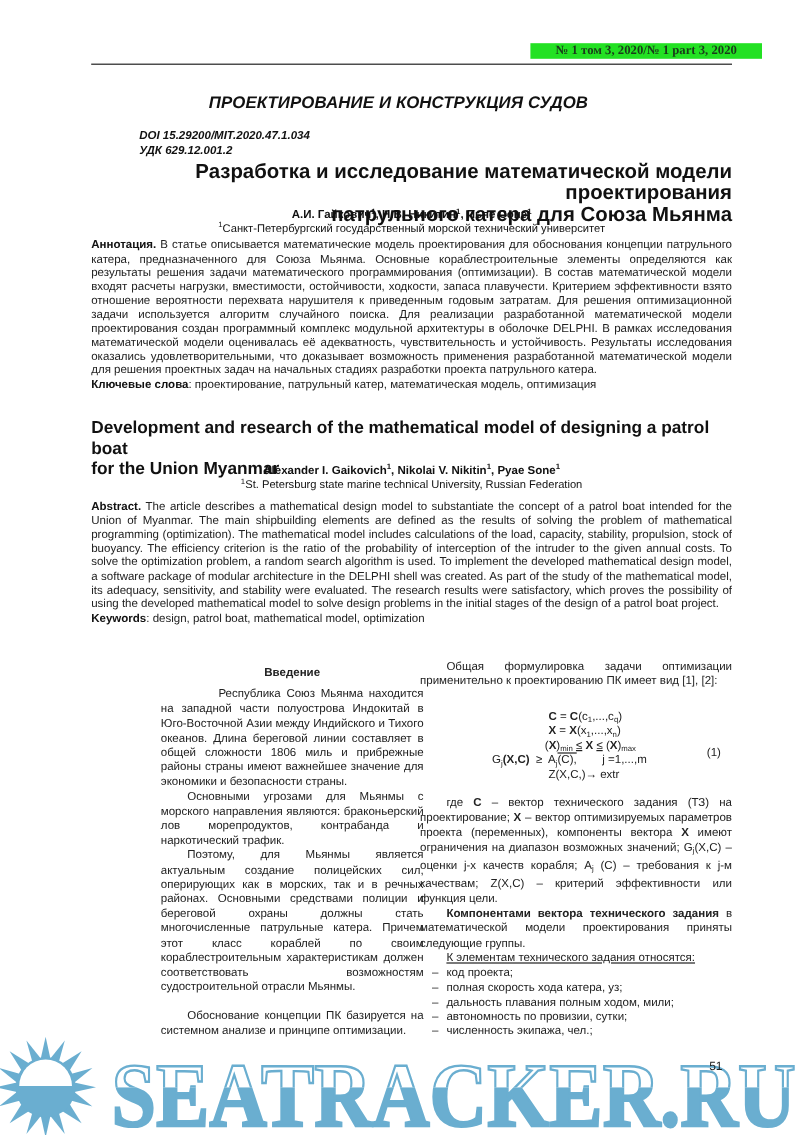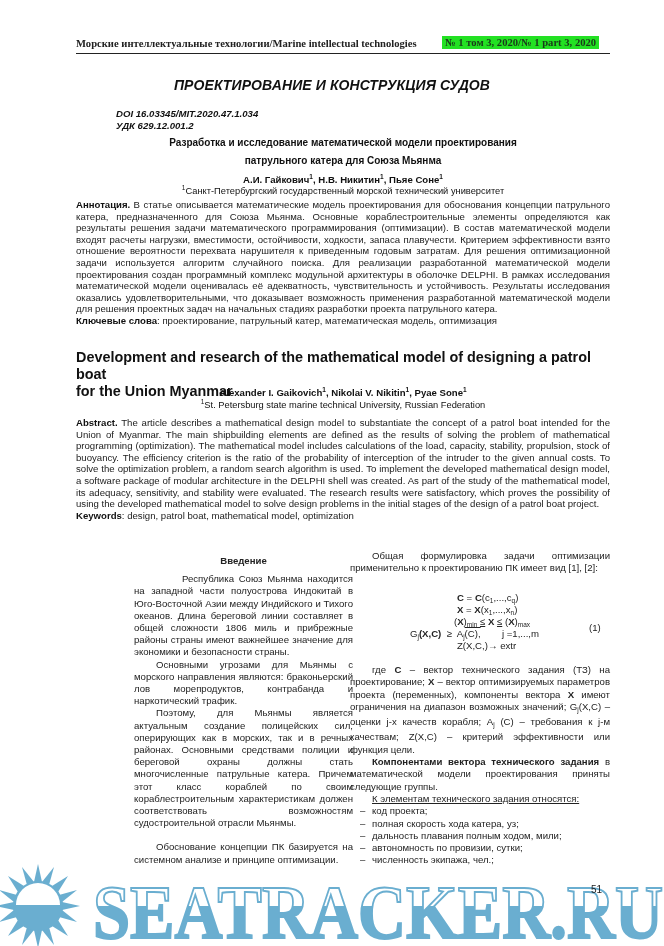--- a/index.html
+++ b/index.html
@@ -1,26 +1,26 @@
 <!DOCTYPE html>
 <html><head>
   <meta charset="utf-8">
   <style>
     * { box-sizing: border-box; margin: 0; padding: 0; }
     html, body { width: 664px; height: 946px; background: #ffffff; overflow: hidden; }
     body { position: relative; font-family: "Liberation Sans", sans-serif; color: #111; }
 
     .header { position: absolute; left: 76px; top: 36px; width: 534px; height: 18px; border-bottom: 1.2px solid #222; }
     .journal { position: absolute; left: 0; top: 2px; font-family: "Liberation Serif", serif; font-weight: bold; font-size: 10.6px; color: #222; white-space: nowrap; }
-    .issue { position: absolute; left: 366px; top: 0; background: #23e123; padding: 1px 3px; font-family: "Liberation Serif", serif; font-weight: bold; font-size: 10.6px; color: #1a3a1a; white-space: nowrap; }
+    .issue { position: absolute; left: 366px; top: 0; background: #23e123; padding: 1px 21px; font-family: "Liberation Serif", serif; font-weight: bold; font-size: 10.6px; color: #1a3a1a; white-space: nowrap; }
 
     .section-title { position: absolute; left: 0; width: 664px; top: 77px; text-align: center; font-weight: bold; font-style: italic; font-size: 14px; letter-spacing: 0.1px; }
     .doi { position: absolute; left: 116px; top: 108px; font-style: italic; font-weight: bold; font-size: 9.6px; line-height: 12px; }
 
-    .title-ru { position: absolute; left: 76px; width: 534px; top: 134px; text-align: center; font-weight: bold; font-size: 10px; line-height: 18px; }
+    .title-ru { position: absolute; left: 76px; width: 534px; top: 134px; text-align: right; font-weight: bold; font-size: 17px; line-height: 18px; }
     .authors { position: absolute; left: 76px; width: 534px; text-align: center; font-weight: bold; font-size: 9.6px; }
     .affil { position: absolute; left: 76px; width: 534px; text-align: center; font-size: 9.3px; }
     sup { font-size: 6.5px; vertical-align: 4px; }
 
     .abstract { position: absolute; left: 76px; width: 534px; font-size: 9.6px; line-height: 11.6px; text-align: justify; color: #222; }
     .abstract b { color: #111; }
 
     .title-en { position: absolute; left: 76px; width: 534px; top: 349px; font-weight: bold; font-size: 14.4px; line-height: 17px; }
 
     .col { position: absolute; font-size: 9.6px; line-height: 12.2px; text-align: justify; color: #222; }
@@ -37,28 +37,27 @@
     .list-item { padding-left: 14px; position: relative; text-align: left; }
     .list-item::before { content: "–"; position: absolute; left: 2px; }
 
     .watermark { position: absolute; left: 0; top: 862px; width: 664px; height: 84px; pointer-events: none; }
     .page-num { position: absolute; left: 591px; top: 884px; font-size: 10px; color: #222; }
   </style>
 </head>
 <body>
 
 <div class="header">
-  <span class="journal">Морские интеллектуальные технологии/Marine intellectual technologies</span>
   <span class="issue">№ 1 том 3, 2020/№ 1 part 3, 2020</span>
 </div>
 
 <div class="section-title">ПРОЕКТИРОВАНИЕ И КОНСТРУКЦИЯ СУДОВ</div>
 
 <div class="doi">
-  <div>DOI 16.03345/MIT.2020.47.1.034</div>
+  <div>DOI 15.29200/MIT.2020.47.1.034</div>
   <div>УДК 629.12.001.2</div>
 </div>
 
 <div class="title-ru">
   <div>Разработка и исследование математической модели проектирования</div>
   <div>патрульного катера для Союза Мьянма</div>
 </div>
 
 <div class="authors" style="top:173px">
   <span>А.И. Гайкович</span><sup>1</sup>,

